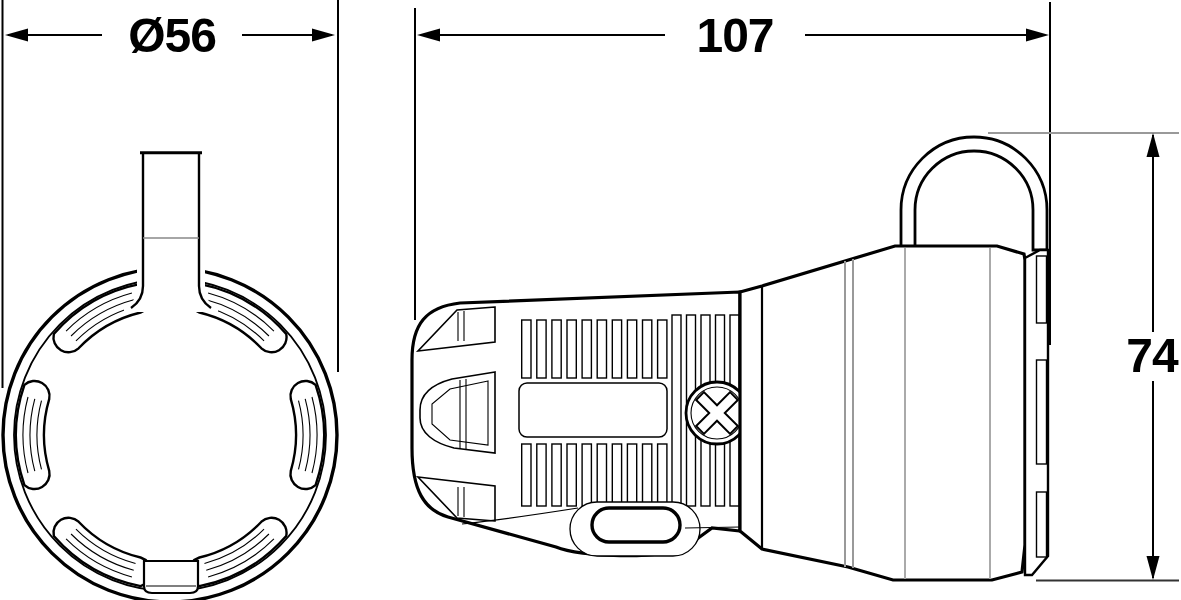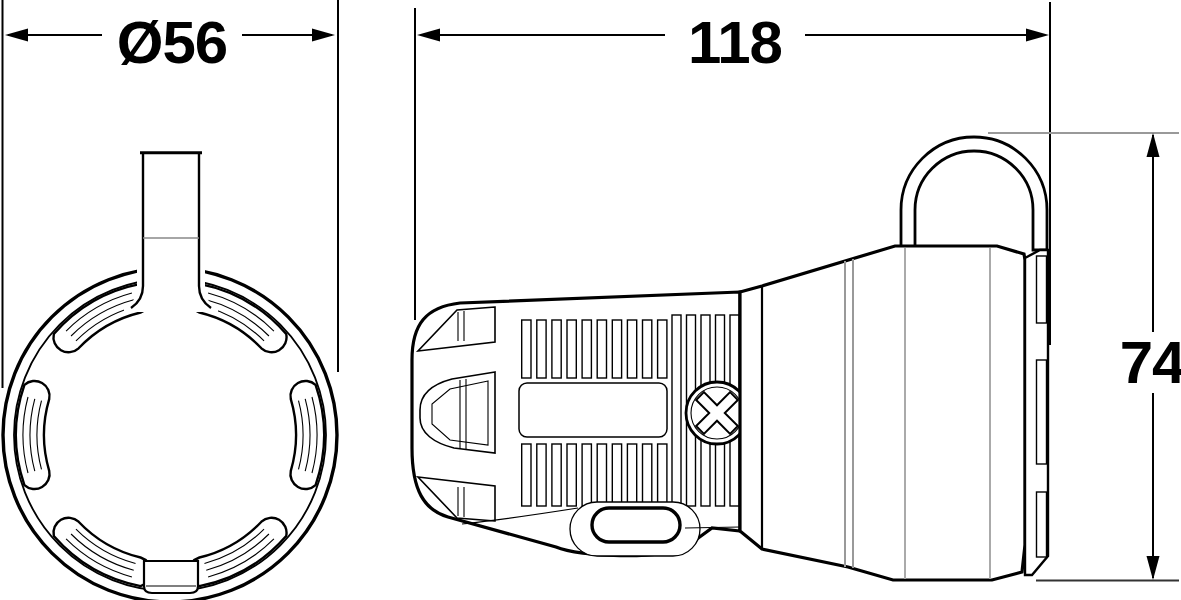--- a/index.html
+++ b/index.html
@@ -1,19 +1,19 @@
 <!DOCTYPE html>
 <html><head>
 <meta charset="utf-8">
 <style>
   html,body{margin:0;padding:0;background:#fff;}
   #stage{position:relative;width:1181px;height:600px;background:#fff;overflow:hidden;
          font-family:"Liberation Sans",sans-serif;}
   #linework{position:absolute;left:0;top:0;}
-  .dim-label{position:absolute;font-weight:700;font-size:60px;line-height:1.02;
+  .dim-label{position:absolute;font-weight:700;font-size:48px;line-height:1.02;
              color:#000;text-align:center;background:#fff;letter-spacing:-1px;}
 </style>
 </head>
 <body>
 
 <div id="stage">
 
 <svg id="linework" width="1181" height="600" viewBox="0 0 1181 600">
 
   <defs>
@@ -148,17 +148,17 @@
     <path d="M988,133 H1179" fill="none" stroke="#999" stroke-width="1.8"></path>
     <path d="M1036,580.5 H1179" fill="none" stroke="#333" stroke-width="1.8"></path>
     <path d="M1153,135 V578" fill="none" stroke="#000" stroke-width="2"></path>
     <polygon points="1153,133 1146.5,157 1159.5,157" fill="#000"></polygon>
     <polygon points="1153,580 1146.5,556 1159.5,556" fill="#000"></polygon>
   </g>
 </svg>
 
 <div class="dim-label" style="left:102px;top:12px;width:140px;">Ø56</div>
 
-<div class="dim-label" style="left:665px;top:12px;width:140px;">118</div>
+<div class="dim-label" style="left:665px;top:12px;width:140px;">107</div>
 
 <div class="dim-label" style="left:1113px;top:332px;width:78px;">74</div>
 
 </div>
 
 </body></html>

